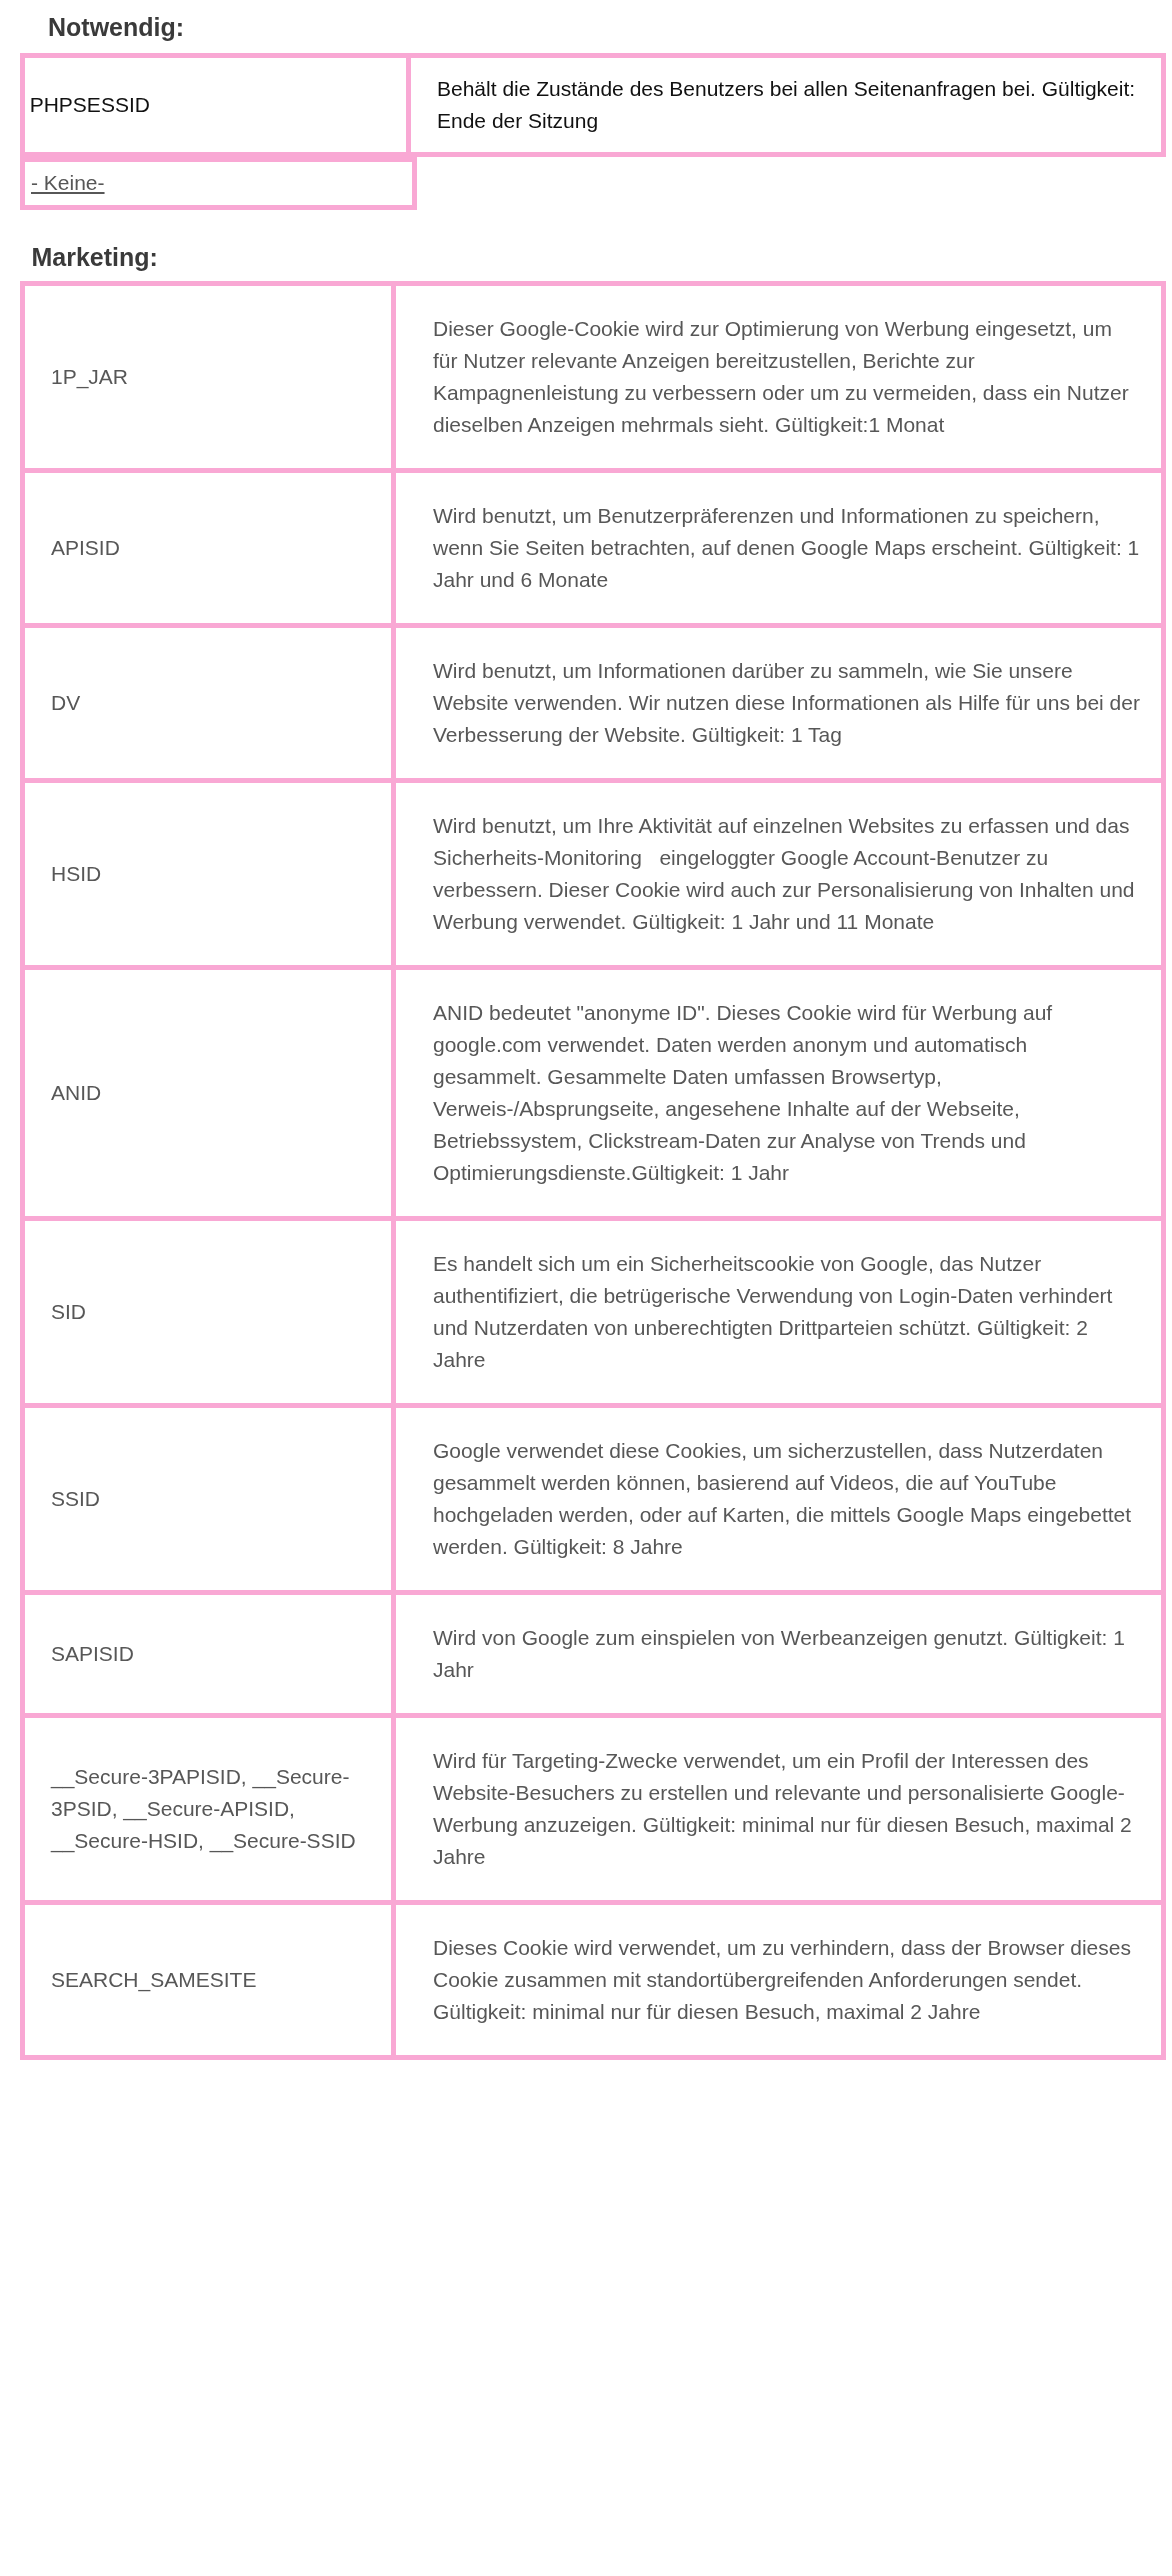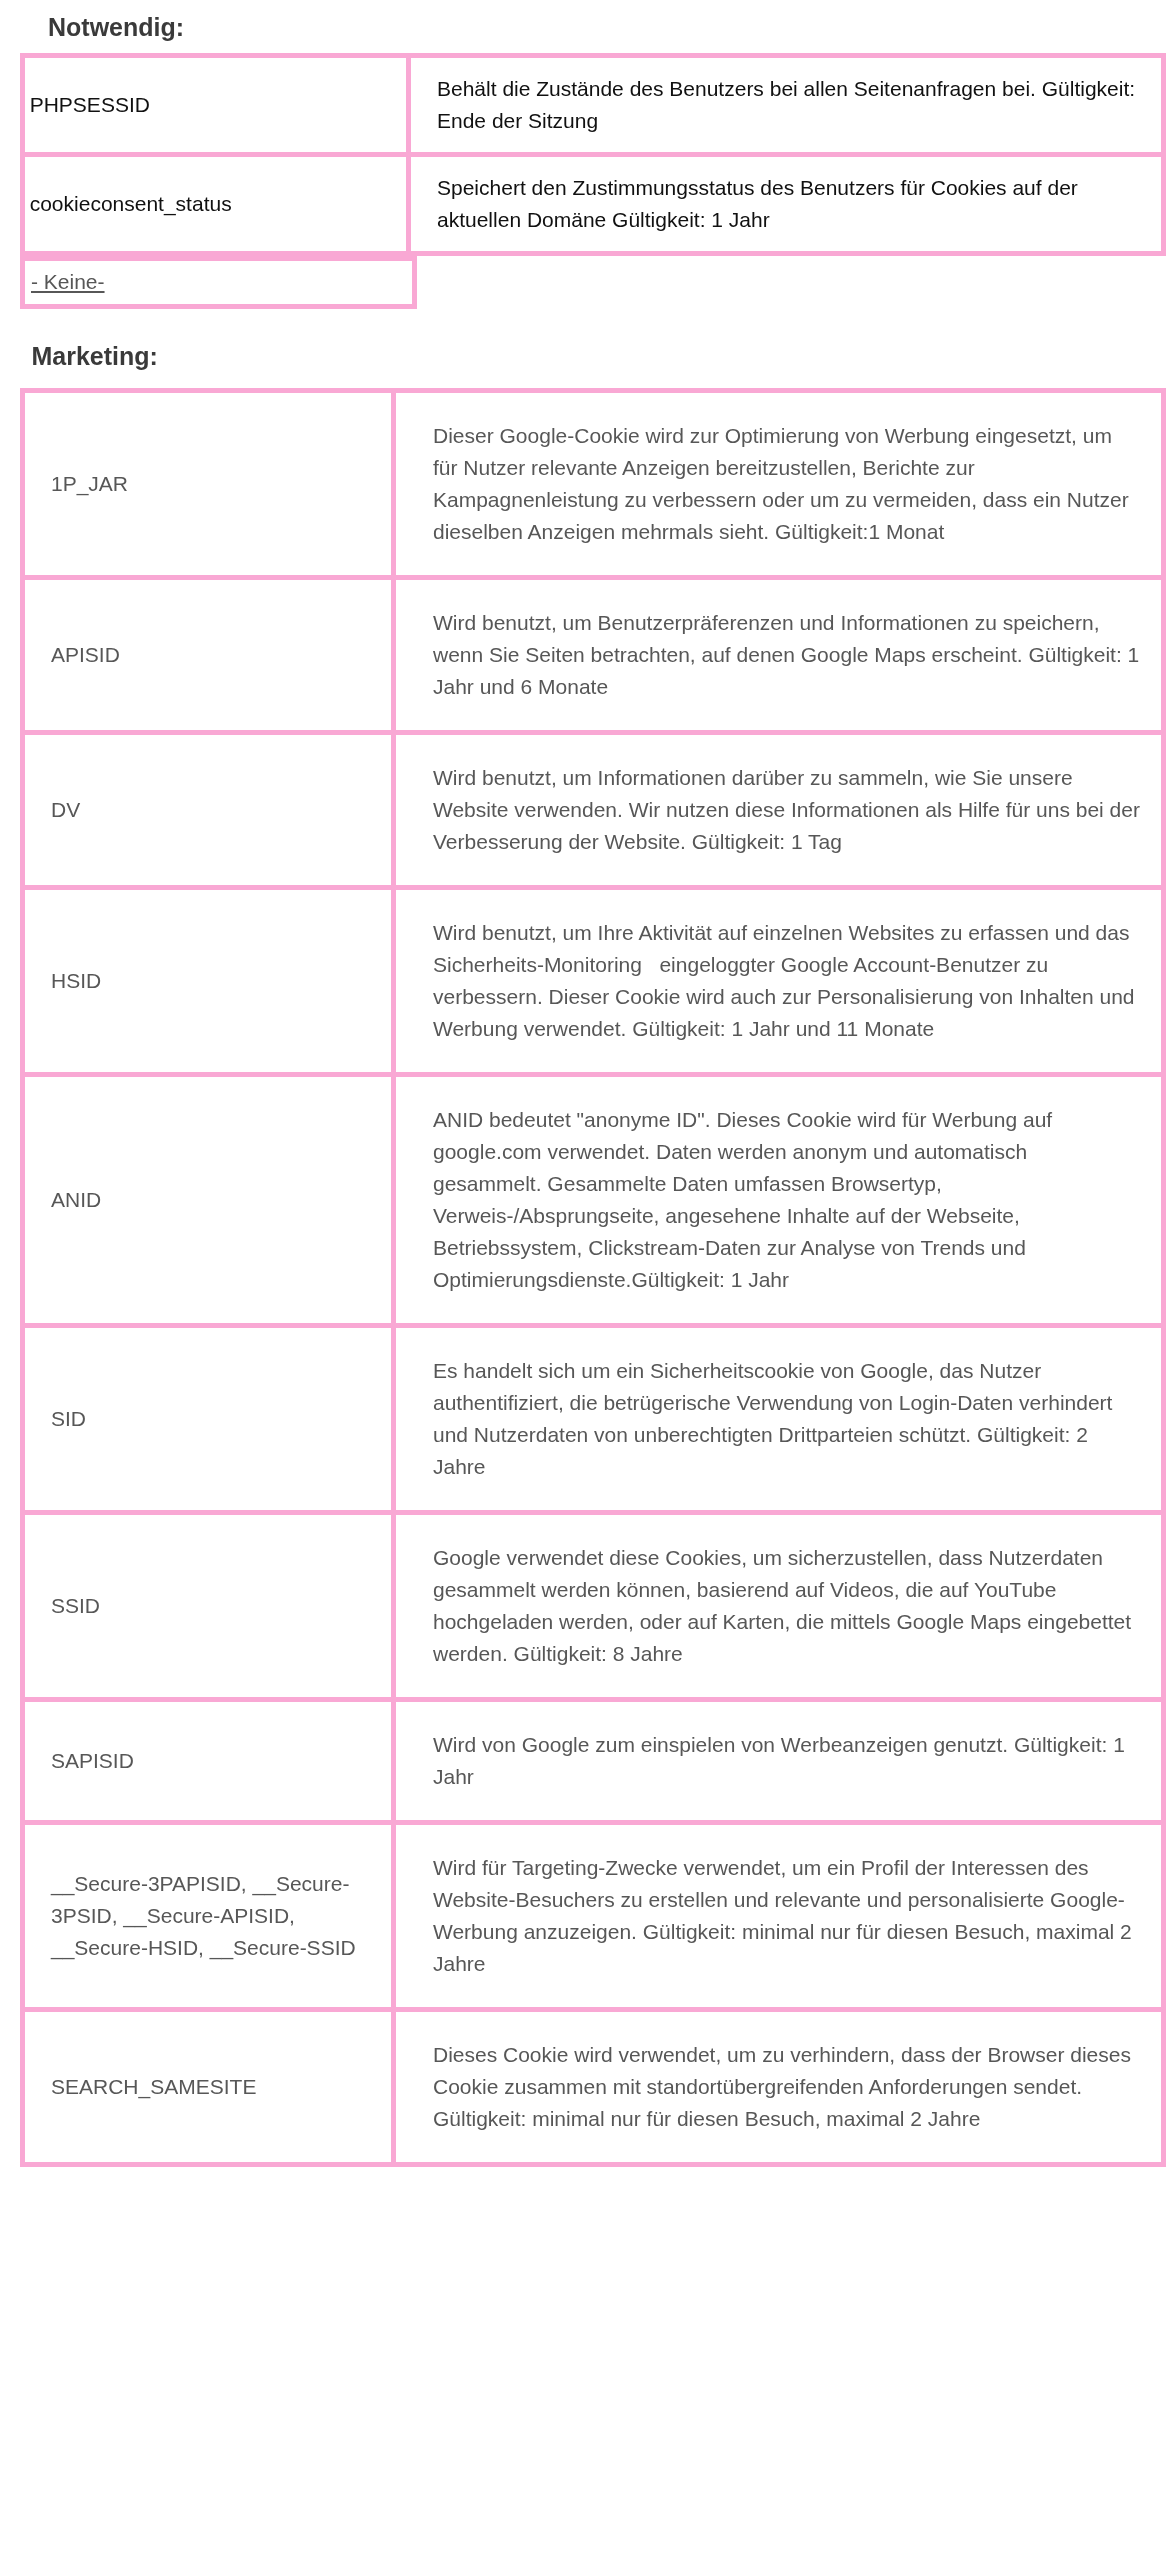--- a/index.html
+++ b/index.html
@@ -21,21 +21,21 @@
     line-height: 30px;
     font-weight: bold;
     color: #3a3a3a;
     margin: 32px 0 10.8px 11.5px;
   }
   h3.section-heading.first {
     margin-top: 2.7px;
     margin-left: 28px;
   }
   h3.heading-marketing {
-    margin-bottom: 17px;
+    margin-bottom: 9px;
   }
   table.cookie-table {
     border-collapse: separate;
     border-spacing: 5.4px;
     background: #f9a8d4;
     width: 1146px;
     table-layout: fixed;
   }
   table.cookie-table td {
     background: #ffffff;
@@ -87,24 +87,20 @@
 <div class="page">
 
   <h3 class="section-heading first">Notwendig:</h3>
 
   <table class="cookie-table t-notwendig">
     <tbody>
       <tr>
         <td class="name">PHPSESSID</td>
         <td class="desc">Behält die Zustände des Benutzers bei allen Seitenanfragen bei. Gültigkeit: Ende der Sitzung</td>
       </tr>
-      <tr>
-        <td class="name">cookieconsent_status</td>
-        <td class="desc">Speichert den Zustimmungsstatus des Benutzers für Cookies auf der aktuellen Domäne Gültigkeit: 1 Jahr</td>
-      </tr>
     </tbody>
   </table>
 
 
   <table class="cookie-table t-stat">
     <tbody>
       <tr>
         <td class="single">- Keine-</td>
       </tr>
     </tbody>

